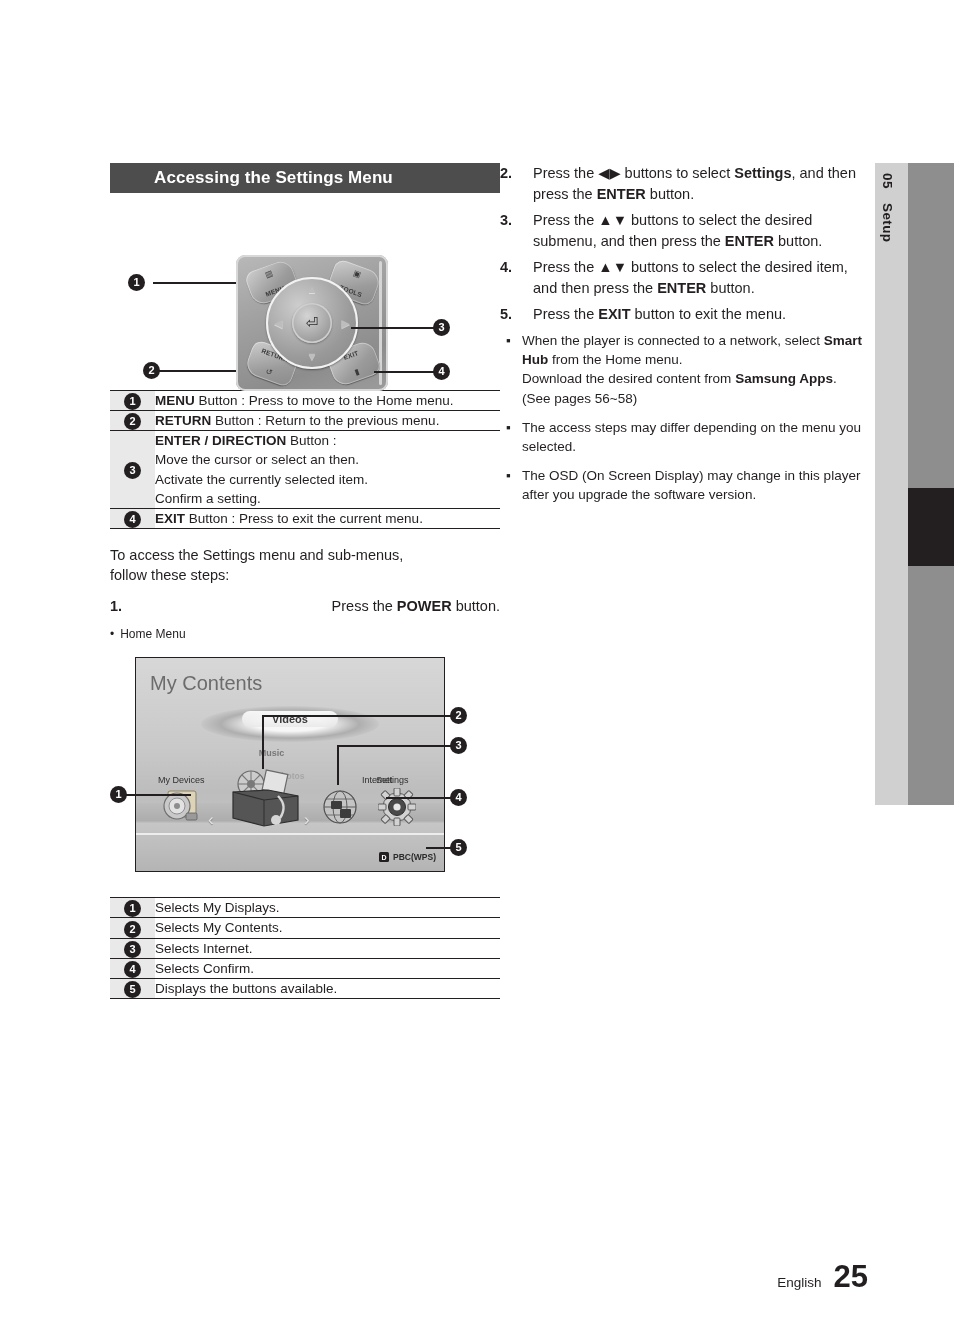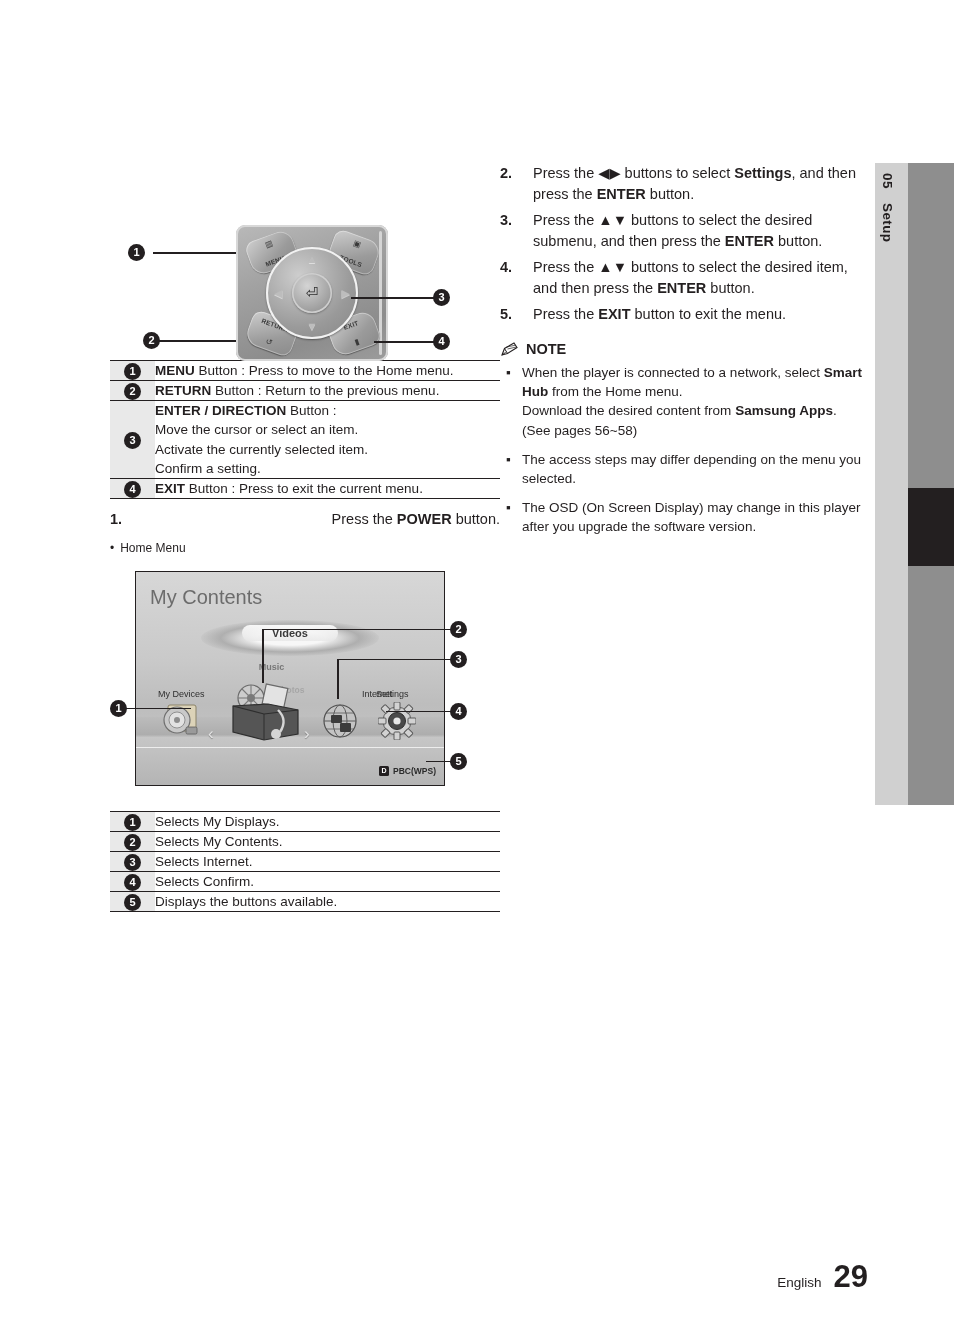--- a/index.html
+++ b/index.html
@@ -293,20 +293,21 @@
 <body>
 
 <div id="side-tab-light"></div>
 <div id="side-tab-dark"></div>
 <div id="side-tab-black"></div>
 <div id="side-num" class="side-label">05</div>
 <div id="side-name" class="side-label">Setup</div>
 
 <div id="left-col">
 
+  <div id="section-header">Accessing the Settings Menu</div>
 
   <div id="remote-wrap">
     <div id="remote-body">
       <div id="remote-inner-line"></div>
 
       <div class="rbtn" id="btn-menu">
         <span class="rbtn-glyph" style="top:5px">▥</span>
         <span class="rbtn-label" style="top:auto;bottom:5px;transform:none">MENU</span>
       </div>
 
@@ -364,36 +365,37 @@
         <td class="kv-txt">
           <b>RETURN</b><span> Button : Return to the previous menu.</span>
         </td>
       </tr>
       <tr>
         <td class="kv-num">
           <span class="callout-inline">3</span>
         </td>
         <td class="kv-txt">
           <div><b>ENTER / DIRECTION</b><span> Button :</span></div>
-          <div>Move the cursor or select an item.</div>
+          <div>Move the cursor or select an then.</div>
           <div>Activate the currently selected item.</div>
           <div>Confirm a setting.</div>
         </td>
       </tr>
       <tr>
         <td class="kv-num">
           <span class="callout-inline">4</span>
         </td>
         <td class="kv-txt">
           <b>EXIT</b><span> Button : Press to exit the current menu.</span>
         </td>
       </tr>
     </tbody>
   </table>
 
+  <div id="intro">To access the Settings menu and sub-menus, follow these steps:</div>
 
   <div class="step-row">
     <div class="step-no">1.</div>
     <div class="step-body">
       <span>Press the </span><b>POWER</b><span> button.</span>
     </div>
   </div>
 
   <div id="home-menu-bullet">
     <span class="dot">•</span><span>Home Menu</span>
@@ -533,42 +535,33 @@
       <div class="rstep">
         <div class="n">4.</div>
         <div class="b"><span>Press the </span><span>▲▼</span><span> buttons to select the desired item, and then press the </span><b>ENTER</b><span> button.</span></div>
       </div>
       <div class="rstep">
         <div class="n">5.</div>
         <div class="b"><span>Press the </span><b>EXIT</b><span> button to exit the menu.</span></div>
       </div>
     </div>
 
-  <div id="note-head">
-    <svg width="19" height="15" viewBox="0 0 19 15">
-      <path d="M2 13 L4.5 6.5 L14 1 L17 5.5 L7.5 11.5 Z" fill="#ffffff" stroke="#231f20" stroke-width="1.1"></path>
-      <path d="M4.5 6.5 L7.5 11.5" stroke="#231f20" stroke-width="1"></path>
-      <path d="M2 13 L5.6 10.4" stroke="#231f20" stroke-width="1"></path>
-      <path d="M6.5 5 L15.5 3.2 M7.5 7 L16.3 5" stroke="#231f20" stroke-width=".7"></path>
-    </svg>
-    <span>NOTE</span>
-  </div>
 
   <div id="note-list">
       <div class="note-item">
         <div class="sq">▪</div>
         <div class="bd"><span>When the player is connected to a network, select </span><b>Smart Hub</b><span> from the Home menu.</span><br><span>Download the desired content from </span><b>Samsung Apps</b><span>.</span><br><span>(See pages 56~58)</span></div>
       </div>
       <div class="note-item">
         <div class="sq">▪</div>
         <div class="bd"><span>The access steps may differ depending on the menu you selected.</span></div>
       </div>
       <div class="note-item">
         <div class="sq">▪</div>
         <div class="bd"><span>The OSD (On Screen Display) may change in this player after you upgrade the software version.</span></div>
       </div>
     </div>
 </div>
 
 <div id="footer">
   <span id="footer-lang">English</span>
-  <span id="footer-page">29</span>
+  <span id="footer-page">25</span>
 </div>
 
 </body></html>

